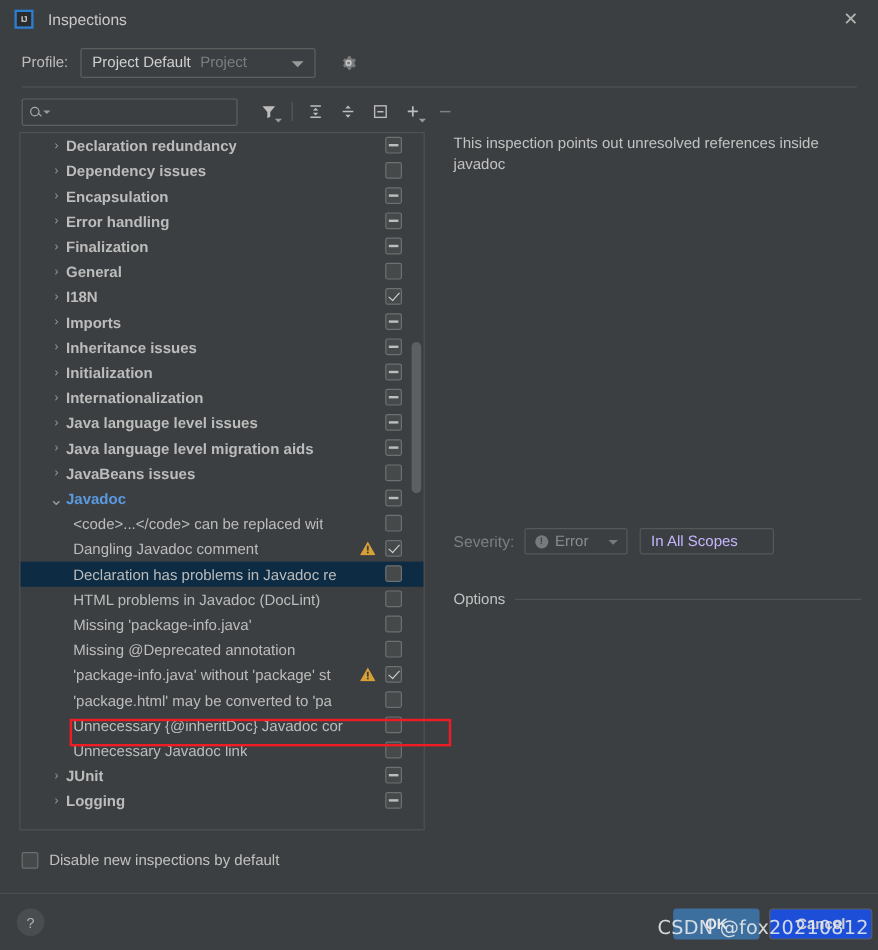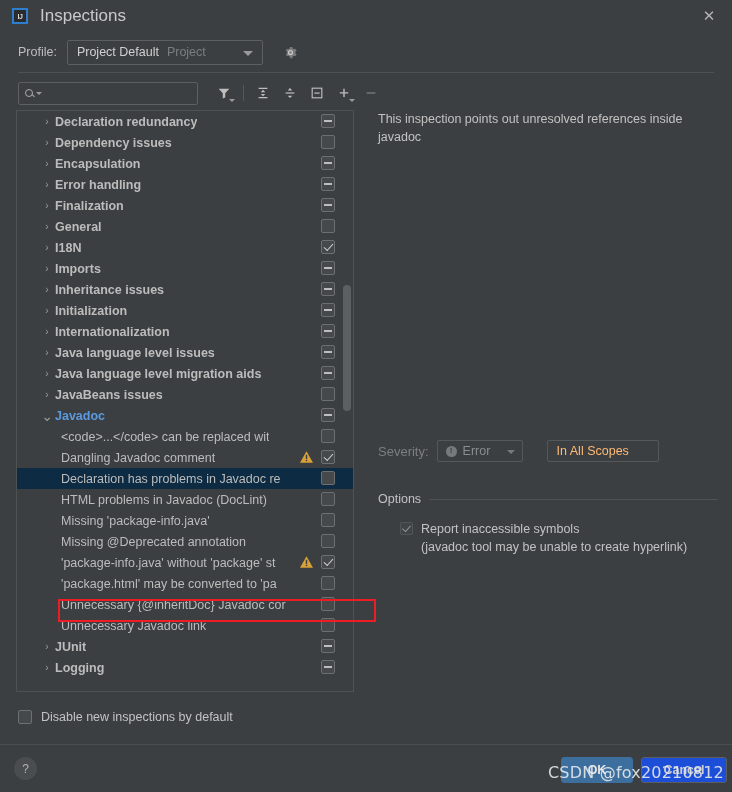--- a/index.html
+++ b/index.html
@@ -29,21 +29,21 @@
     width: 16px; height: 16px;
     border: 2px solid #2f7fd1;
     background: #2b2b2b;
     display: flex; align-items: center; justify-content: center;
     font-size: 7px; color: #d8d8d8; font-weight: bold;
     line-height: 1;
     letter-spacing: -0.5px;
   }
   .title-text {
     margin-left: 12px;
-    font-size: 17px;
+    font-size: 13px;
     color: #c9c9c9;
   }
   .close-btn {
     position: absolute; right: 0; top: 0;
     width: 46px; height: 32px;
     display: flex; align-items: center; justify-content: center;
     color: #b4b4b4; font-size: 15px;
   }
 
   
@@ -238,27 +238,27 @@
     position: absolute; right: 7px; top: 9px;
   }
   .err-dot {
     width: 11px; height: 11px; border-radius: 50%;
     background: #777a7c;
     color: #3c3f41; font-size: 8px; font-weight: bold;
     display: flex; align-items: center; justify-content: center;
     line-height: 1;
   }
   .scope-combo {
-    margin-left: 24px;
+    margin-left: 10px;
     height: 22px; min-width: 112px;
     border: 1px solid #555859; border-radius: 2px;
     display: flex; align-items: center;
     padding: 0 22px 0 9px;
     position: relative;
-    color: #fdba74; font-size: 12.5px;
+    color: #c4b5fd; font-size: 12.5px;
   }
 
   .options-header {
     position: absolute; top: 382px; left: 0;
     width: 340px;
     display: flex; align-items: center; gap: 8px;
   }
   .options-title { font-size: 12.5px; color: #c2c2c2; white-space: nowrap; }
   .options-line { flex: 1; height: 1px; background: #4f5253; }
 
@@ -589,27 +589,20 @@
           <span>In All Scopes</span>
           <span class="caret2"></span>
         </div>
       </div>
 
       <div class="options-header">
         <span class="options-title">Options</span>
         <span class="options-line"></span>
       </div>
 
-      <div class="option-item">
-        <span class="ocb"></span>
-        <span class="option-text">
-          <span>Report inaccessible symbols</span><br>
-          <span class="option-sub">(javadoc tool may be unable to create hyperlink)</span>
-        </span>
-      </div>
     </div>
 
     <div class="red-box"></div>
   </div>
 
   <div class="bottom-cb-row">
     <span class="bcb"></span>
     <span class="bcb-label">Disable new inspections by default</span>
   </div>
 

